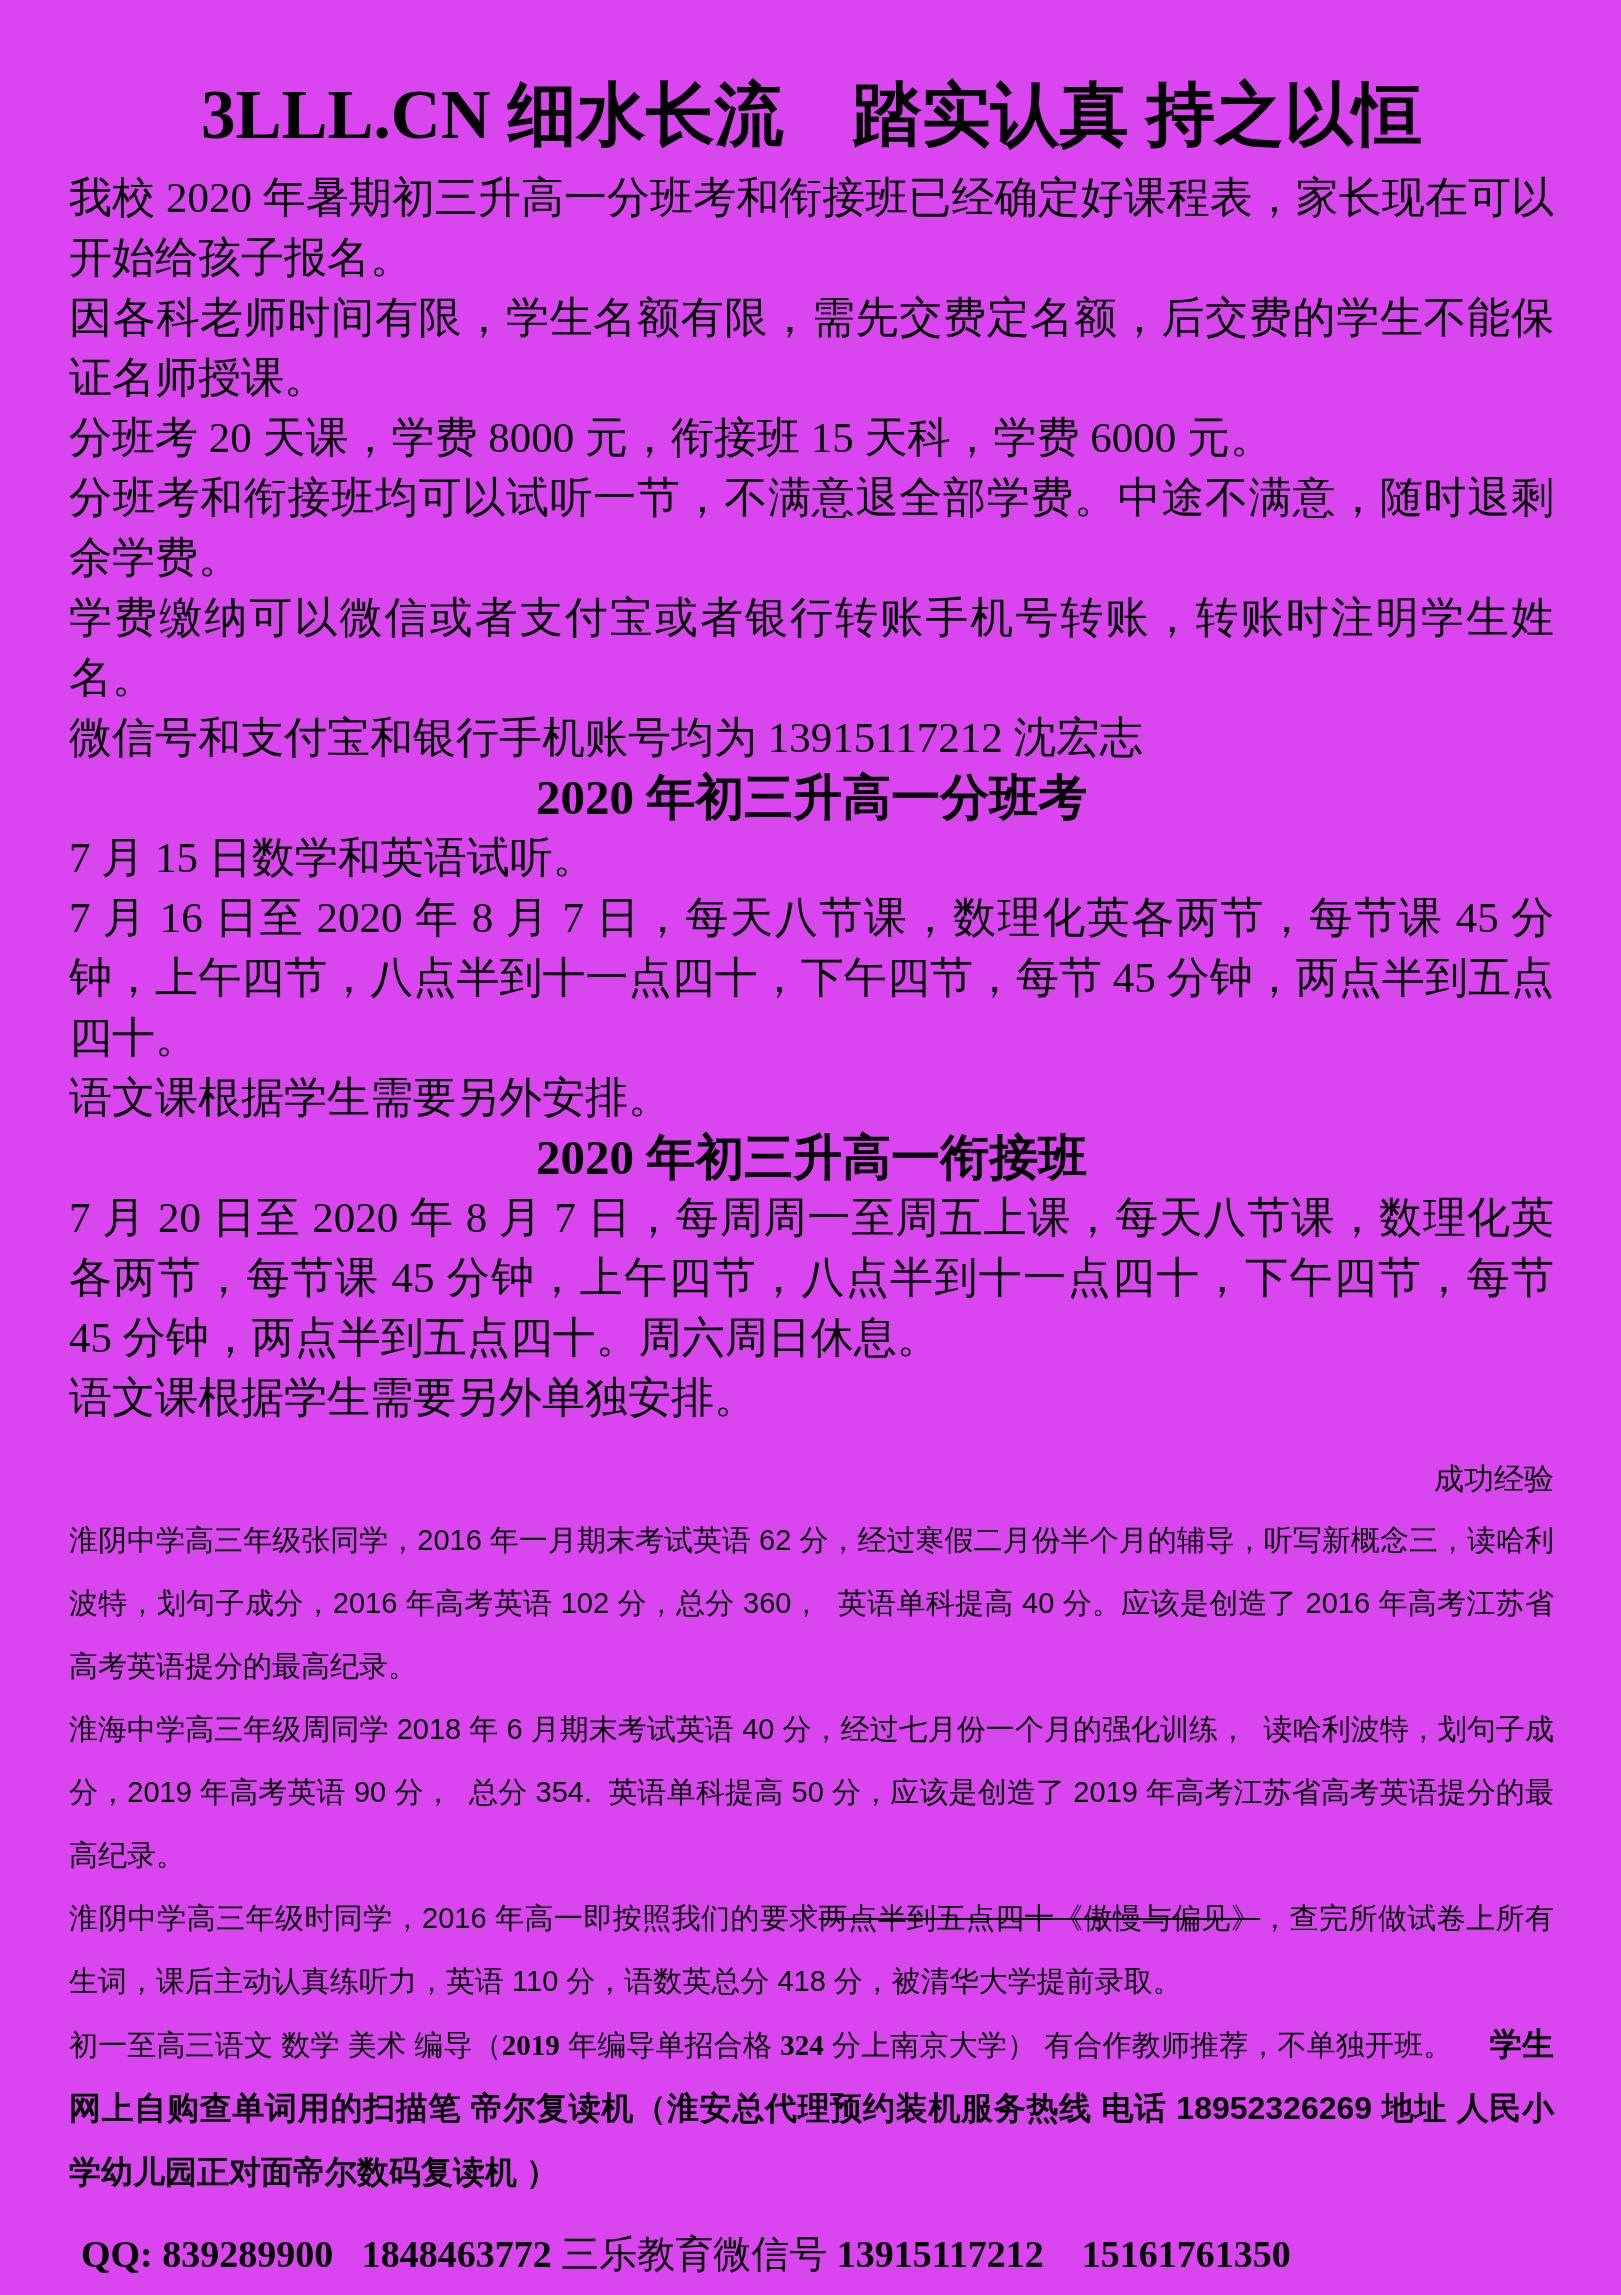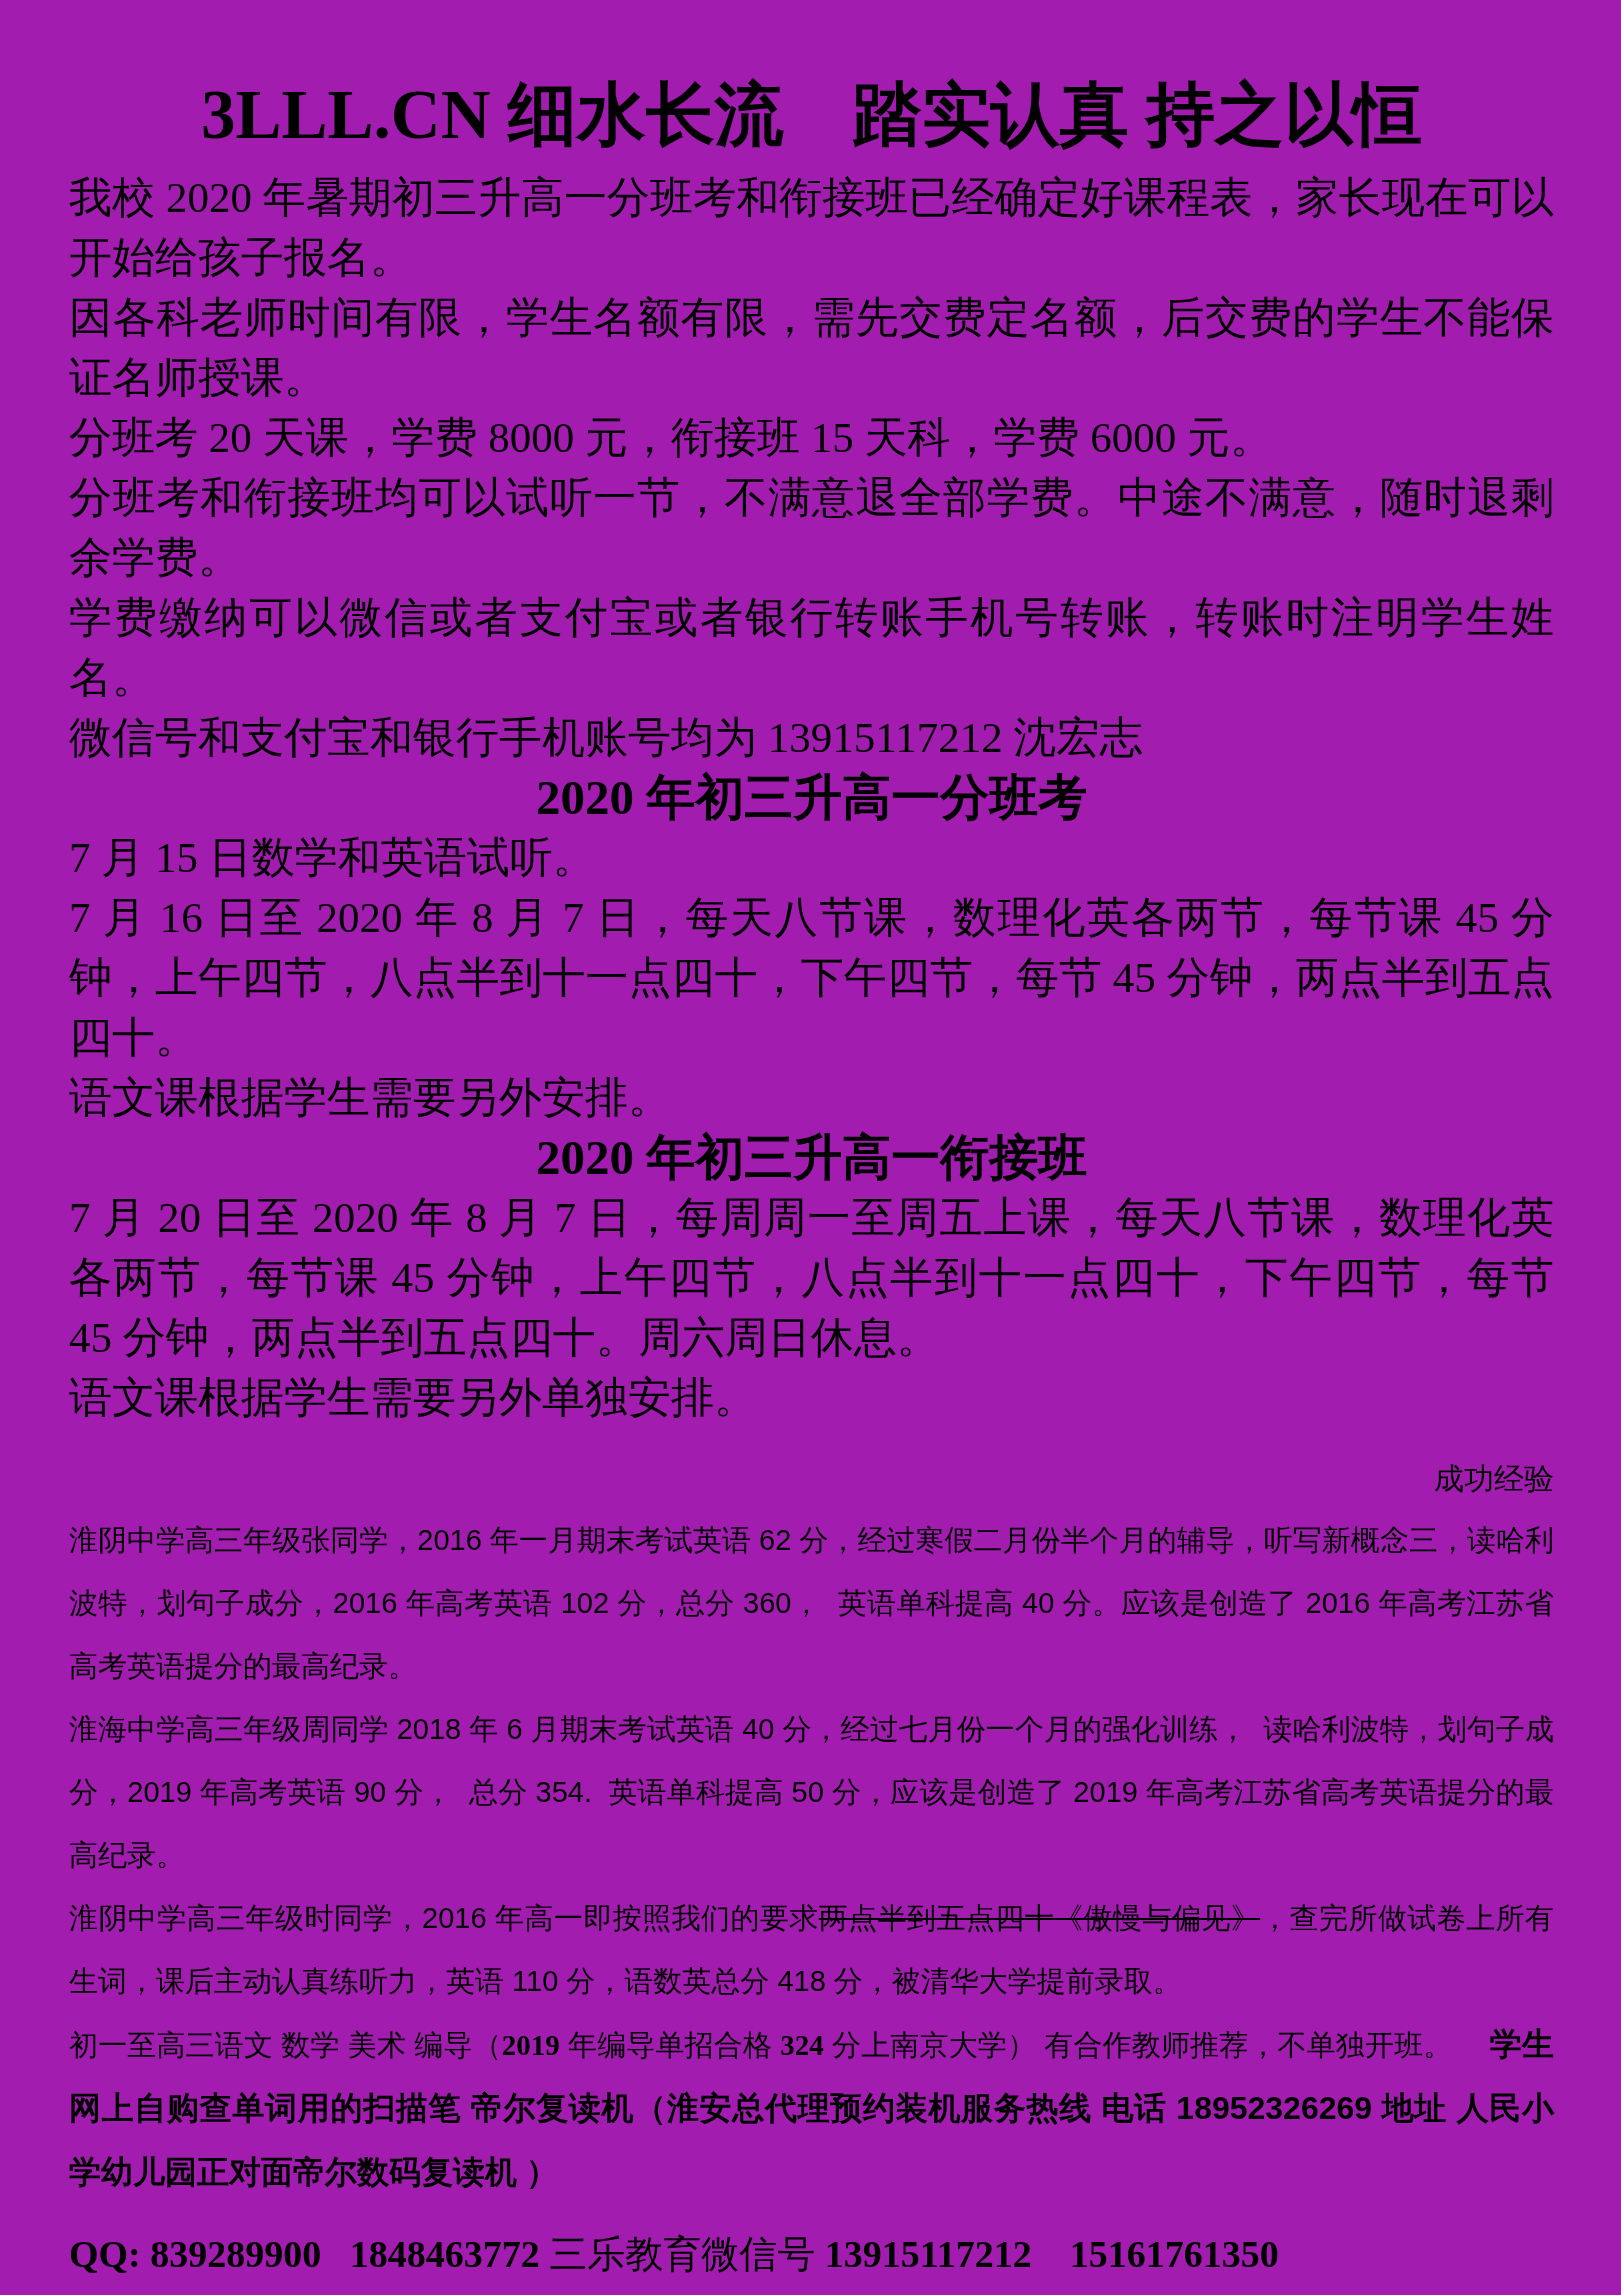--- a/index.html
+++ b/index.html
@@ -1,21 +1,21 @@
 <!DOCTYPE html>
 <html style="font-size:11.6px"><head>
 <meta charset="utf-8">
 <style>
   html,body{margin:0;padding:0;background:#ffffff;}
   .page{
     position:relative;
     width:1621px;
     height:2295px;
     box-sizing:border-box;
-    background:#a21caf;
+    background:#d946ef;
     color:#000000;
     padding:72px 67px 0 69px;
     overflow:hidden;
     font-family:"Liberation Serif","DejaVu Serif",serif;
   }
   .title{
     margin:0 0 10px 0;
     font-size:69px;
     font-weight:700;
     line-height:1.25;
@@ -54,21 +54,21 @@
     font-weight:400;
     line-height:63px;
     text-align:justify;
     white-space:pre-wrap;
     font-family:"Liberation Sans","DejaVu Sans",sans-serif;
   }
   .contact{
     margin-top:19px;
   }
   .contact-line{
-    margin:0;
+    margin:12px;
     font-size:38px;
     font-weight:400;
     line-height:60px;
     white-space:pre-wrap;
     font-family:"Liberation Serif","DejaVu Serif",serif;
   }
   
   .run-r{}
   .run-b{font-family:"Liberation Serif","DejaVu Serif",serif;font-weight:700;}
   .run-hei{font-family:"Liberation Sans","DejaVu Sans",sans-serif;font-weight:700;font-size:32px;}

